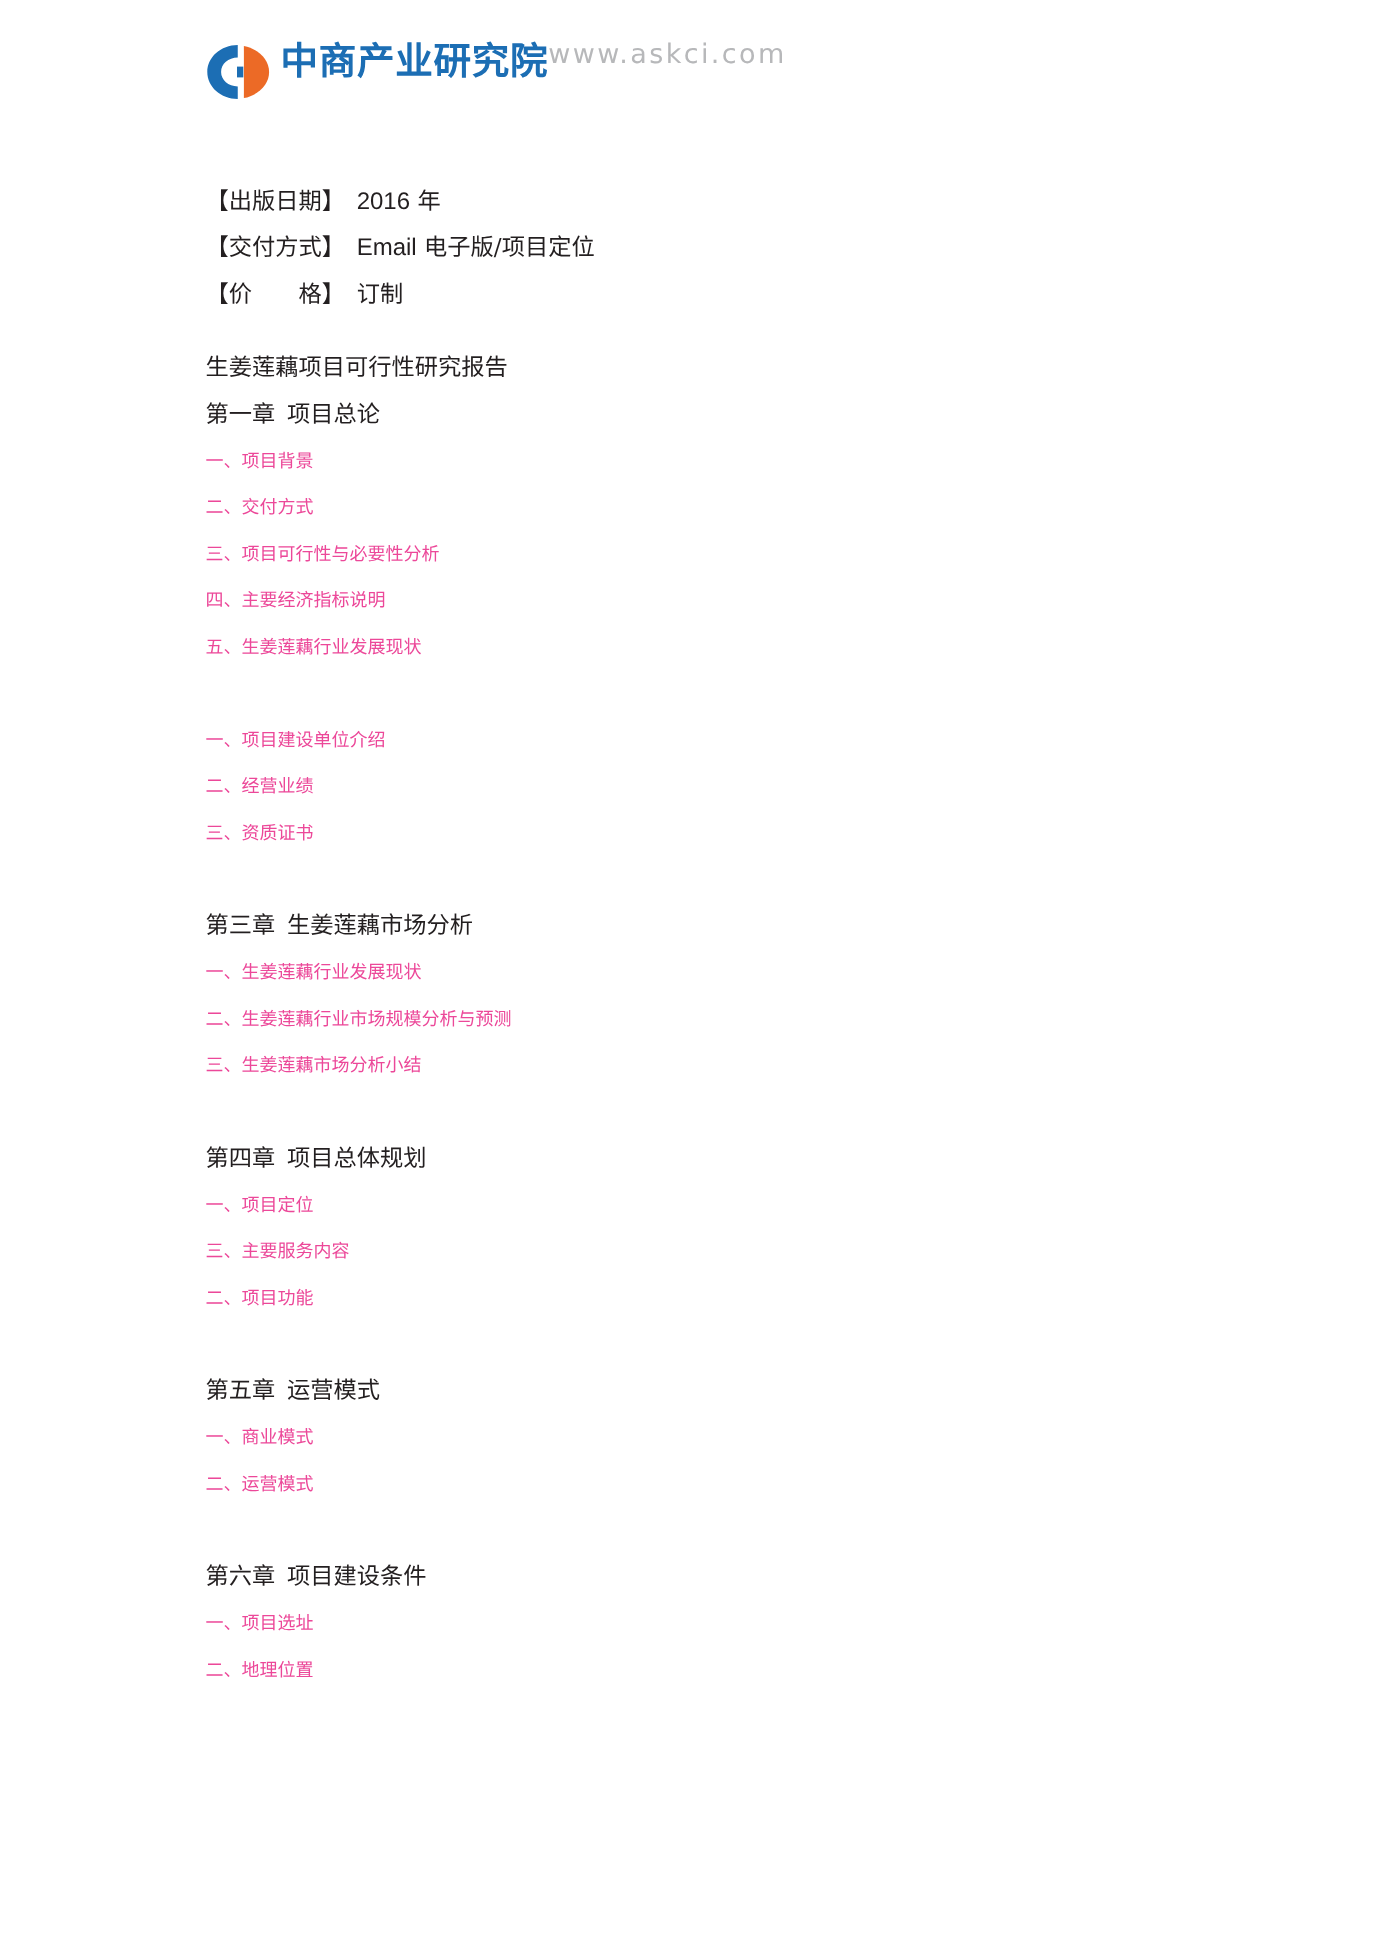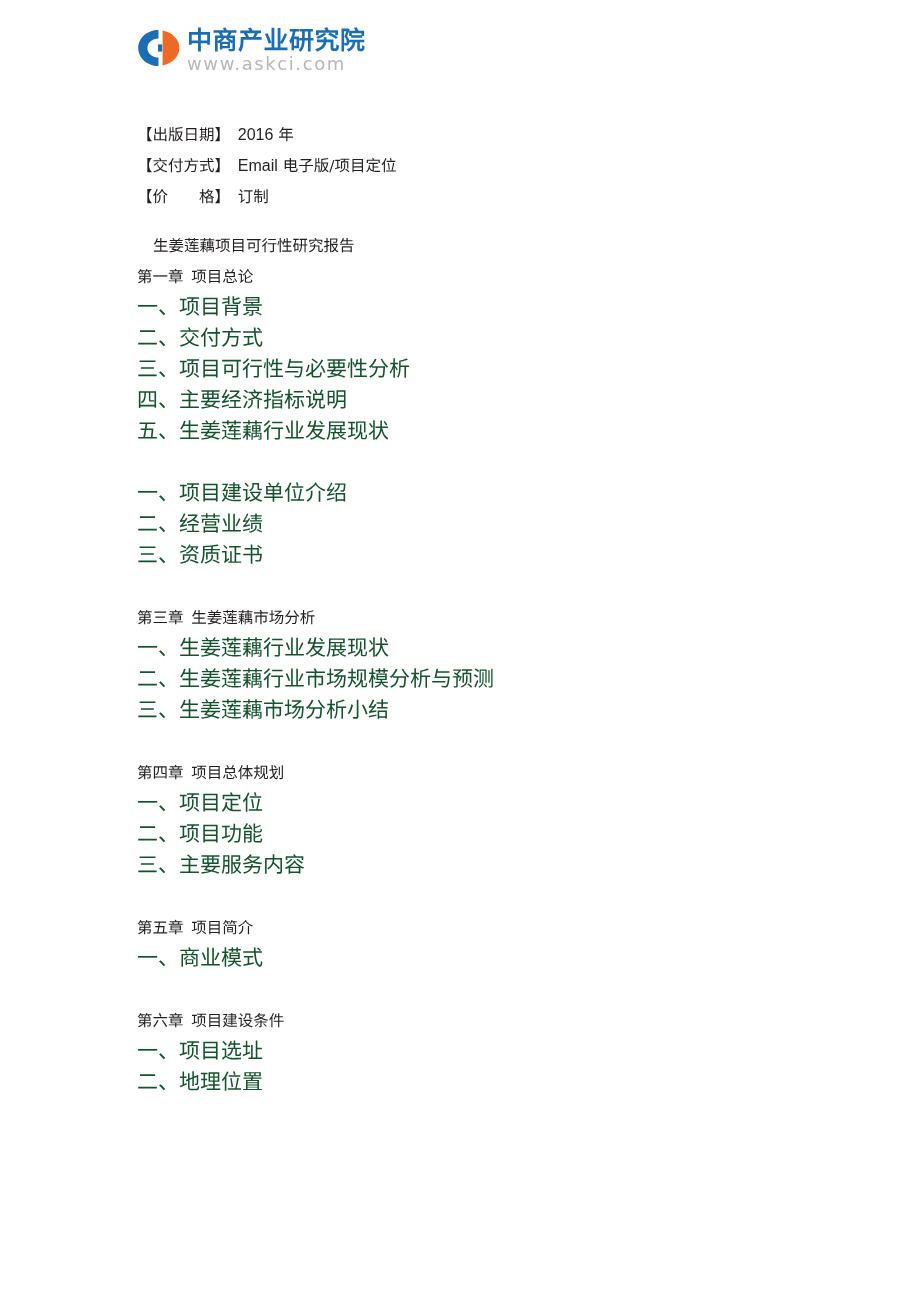--- a/index.html
+++ b/index.html
@@ -39,21 +39,21 @@
     width: 44px;
     height: 40px;
     flex: 0 0 44px;
     margin-top: 2px;
     position: relative;
   }
 
   .logo-wordmark {
     margin-left: 6px;
     display: flex;
-    flex-direction: column;
+    flex-direction: row;
     justify-content: flex-start;
     padding-top: 1px;
   }
 
   .logo-cn {
     font-family: "DejaVu Sans", "Liberation Sans", sans-serif;
     font-size: 25px;
     line-height: 27px;
     font-weight: 700;
     color: #1c6eb4;
@@ -103,37 +103,36 @@
 
   .spacer-sm { height: 18px; }
   .spacer-md { height: 31px; }
 
   .doc-title {
     font-size: 15.5px;
     line-height: 31px;
     height: 31px;
     color: #231f20;
     white-space: pre;
-    margin-left: 16px;
   }
 
   .chapter {
     font-size: 15.5px;
     line-height: 31px;
     height: 31px;
     color: #231f20;
     white-space: pre;
     font-family: Liberation Serif, serif;
   }
 
   .item {
-    font-size: 21px;
-    line-height: 31px;
-    height: 31px;
-    color: #14532d;
+    font-size: 12px;
+    line-height: 31px;
+    height: 31px;
+    color: #ec4899;
     white-space: pre;
   }
 </style>
 </head>
 <body>
 
 <div class="page">
 
   <div class="logo-block">
     <div class="logo-mark">
@@ -178,26 +177,27 @@
     <div class="spacer-md"></div>
 
     <div class="chapter">第三章  生姜莲藕市场分析</div>
     <div class="item">一、生姜莲藕行业发展现状</div>
     <div class="item">二、生姜莲藕行业市场规模分析与预测</div>
     <div class="item">三、生姜莲藕市场分析小结</div>
     <div class="spacer-md"></div>
 
     <div class="chapter">第四章  项目总体规划</div>
     <div class="item">一、项目定位</div>
+    <div class="item">三、主要服务内容</div>
     <div class="item">二、项目功能</div>
-    <div class="item">三、主要服务内容</div>
-    <div class="spacer-md"></div>
-
-    <div class="chapter">第五章  项目简介</div>
+    <div class="spacer-md"></div>
+
+    <div class="chapter">第五章  运营模式</div>
     <div class="item">一、商业模式</div>
+    <div class="item">二、运营模式</div>
     <div class="spacer-md"></div>
 
     <div class="chapter">第六章  项目建设条件</div>
     <div class="item">一、项目选址</div>
     <div class="item">二、地理位置</div>
 
   </div>
 </div>
 
 </body></html>

